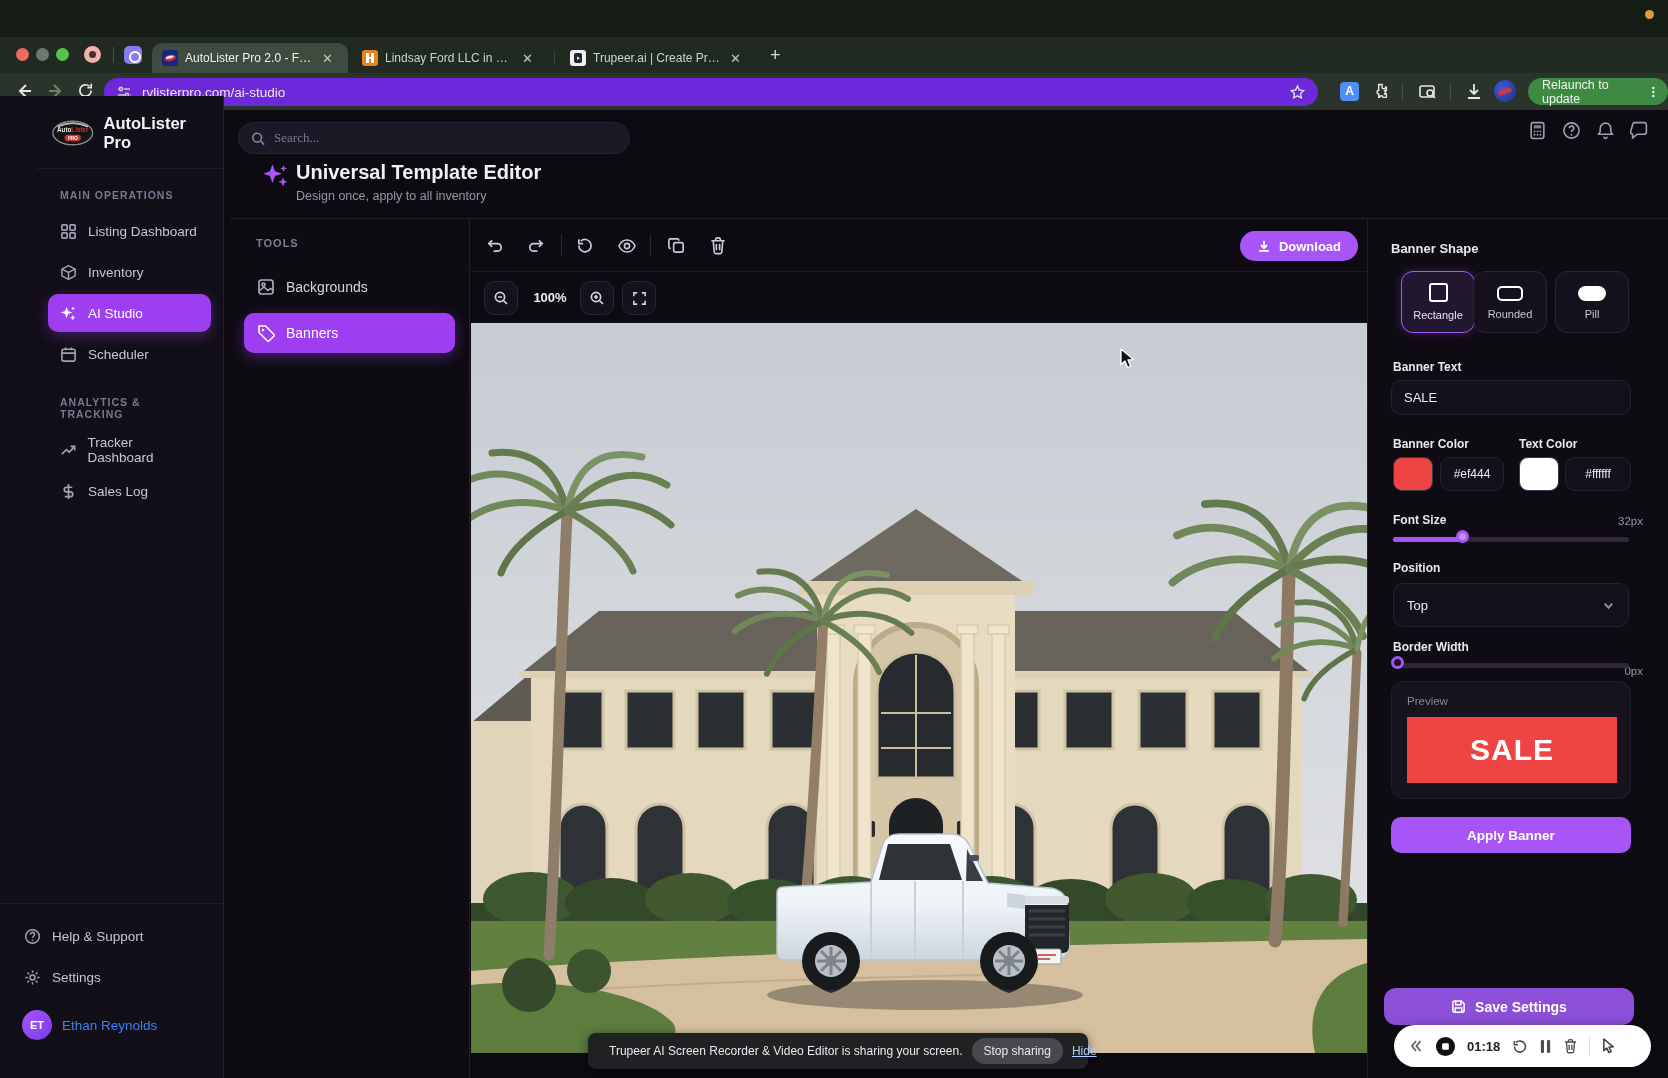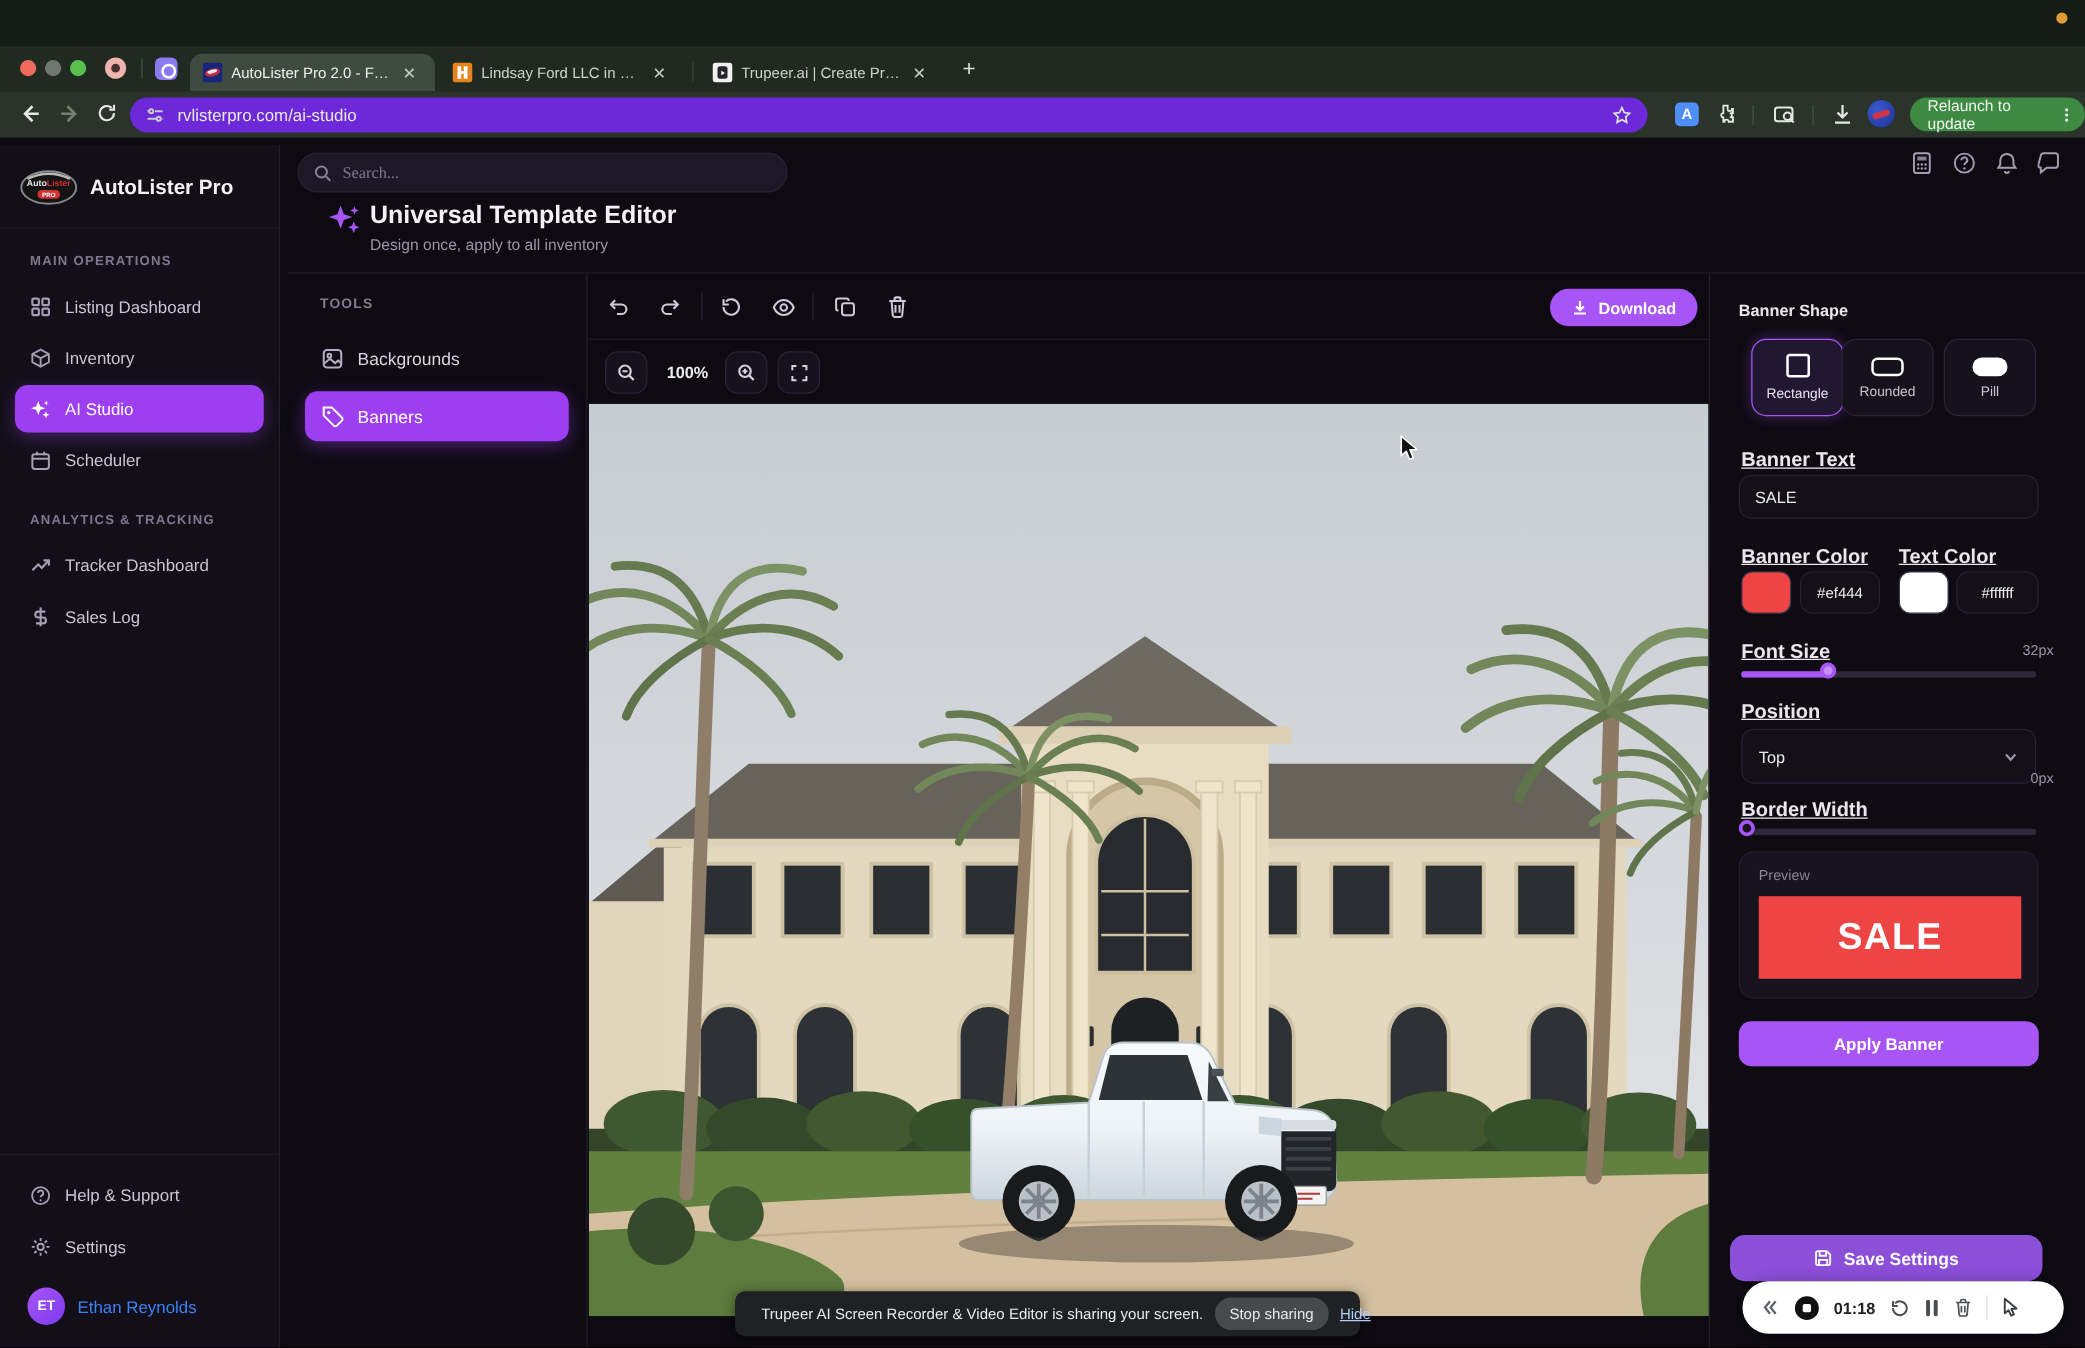--- a/index.html
+++ b/index.html
@@ -24,21 +24,21 @@
   .tab .title { max-width:128px; overflow:hidden; text-overflow:ellipsis; }
   .tab .x { color:#c3cac3; font-size:13px; margin-left:2px; }
   .tab-sep { position:absolute; top:13px; width:1px; height:15px; background:#3a453a; }
   .newtab { position:absolute; left:770px; top:9px; color:#d7ddd7; font-size:18px; line-height:18px; }
   .urlrow { position:absolute; top:73px; left:0; right:0; height:37px; background:#2a342a; }
   .nav-ic { position:absolute; top:8px; color:#e4e9e4; }
   .urlfield { position:absolute; left:104px; top:5px; width:1214px; height:28px; background:#6d28d9; border-radius:14px; display:flex; align-items:center; gap:10px; padding:0 12px; color:#e7ebe7; font-size:13.5px; }
   .relaunch { position:absolute; left:1528px; top:5px; height:27px; padding:0 8px 0 14px; border-radius:14px; background:#3f8a43; color:#eef6ee; font-size:12.5px; display:flex; align-items:center; gap:8px; }
 
   
-  .sidebar { position:absolute; left:0; top:116px; width:224px; bottom:0; background:#120f18; border-right:1px solid #231f2e; }
+  .sidebar { position:absolute; left:0; top:96px; width:224px; bottom:0; background:#120f18; border-right:1px solid #231f2e;padding-left:36px; }
   .logo-row { display:flex; align-items:center; gap:10px; padding:18px 16px 16px 16px; border-bottom:1px solid #1e1a28; }
   .app-name { font-size:16.5px; font-weight:bold; color:#f4f2f8; }
   .sec-label { padding:20px 24px 8px 24px; font-size:10.5px; letter-spacing:1px; color:#7d7790; font-weight:bold; }
   .nav-item { display:flex; align-items:center; gap:11px; margin:3px 12px; padding:0 12px; height:38px; border-radius:10px; color:#c9c4d6; font-size:13.5px; }
   .nav-item svg { color:#a59fb6; }
   .nav-item.active { background:#9d3ef0; color:#fff; box-shadow:0 4px 14px rgba(157,62,240,.35); }
   .nav-item.active svg { color:#fff; }
   .side-foot { position:absolute; left:0; right:0; top:807px; border-top:1px solid #1e1a28; padding-top:10px; }
   .user-row { display:flex; align-items:center; gap:10px; margin:14px 12px 0 12px; padding:0 10px; }
   .user-av { width:30px; height:30px; border-radius:50%; background:linear-gradient(135deg,#a855f7,#7c3aed); color:#fff; font-size:11px; font-weight:bold; display:flex; align-items:center; justify-content:center; }
@@ -69,21 +69,21 @@
   .cv-div { position:absolute; top:15px; width:1px; height:22px; background:#2a2536; }
   .dl-btn { position:absolute; right:9px; top:12px; height:30px; padding:0 17px; border-radius:15px; background:#a855f7; color:#fff; font-size:13px; font-weight:bold; display:flex; align-items:center; gap:8px; }
   .zoomrow { position:absolute; left:0; top:53px; right:0; height:51px; border-bottom:1px solid #17131f; }
   .zbtn { position:absolute; top:9px; width:34px; height:34px; border:1px solid #2a2536; background:#15111d; border-radius:10px; display:flex; align-items:center; justify-content:center; color:#d6d2e0; }
   .zlevel { position:absolute; left:56px; top:18px; width:46px; text-align:center; font-size:13px; font-weight:bold; color:#eceaf1; }
   .cv-img { position:absolute; left:0; top:104px; width:896px; height:730px; overflow:hidden; }
 
   
   .panel { position:absolute; left:1367px; top:219px; right:0; bottom:0; background:#0e0b13; border-left:1px solid #221e2c; }
   .p-label { position:absolute; font-size:13px; font-weight:bold; color:#e9e6f0; }
-  .p-small { position:absolute; font-size:16px; color:#d8d4e2;text-decoration:underline; }
+  .p-small { position:absolute; font-size:12px; color:#d8d4e2; }
   .p-val { position:absolute; font-size:11.5px; color:#9a94a8; }
   .shape-btn { position:absolute; top:52px; width:74px; height:62px; border:1.5px solid #2a2536; background:#15111d; border-radius:12px; display:flex; flex-direction:column; align-items:center; justify-content:center; gap:7px; color:#c9c4d4; font-size:11px; }
   .shape-btn.active { border-color:#a855f7; background:#221731; box-shadow:0 0 10px rgba(168,85,247,.3); color:#e9e4f2; }
   .p-input { position:absolute; background:#141019; border:1px solid #262133; border-radius:10px; color:#eceaf1; font-size:13px; font-family:inherit; padding:0 12px; outline:none; }
   .swatch { position:absolute; top:238px; width:40px; height:34px; border-radius:9px; border:1px solid #3a3547; }
   .slider { position:absolute; left:25px; width:236px; height:5px; border-radius:3px; background:#2e2839; }
   .slider .fill { height:5px; border-radius:3px; background:#a855f7; }
   .slider .thumb { position:absolute; top:-7px; width:13px; height:13px; border:3px solid #a855f7; border-radius:50%; background:#c490f5; }
   .slider .thumb.ring { background:#171220; }
   .p-select { position:absolute; left:25px; top:364px; width:236px; height:44px; background:#141019; border:1px solid #262133; border-radius:10px; display:flex; align-items:center; justify-content:space-between; padding:0 13px; color:#eceaf1; font-size:13px; }
@@ -607,21 +607,21 @@
 
     <div class="p-small" style="left:25px; top:342px; font-weight:bold; color:#e9e6f0;">Position</div>
     <div class="p-select">
       <span>Top</span>
       <svg width="13" height="13" viewBox="0 0 14 14" fill="none" stroke="#9a94a8" stroke-width="2">
           <path d="M3 5 L7 9.5 L11 5"></path>
         </svg>
     </div>
 
     <div class="p-small" style="left:25px; top:421px; font-weight:bold; color:#e9e6f0;">Border Width</div>
-    <div class="p-val" style="right:25px; top:398px;margin-left:16px;">0px</div>
+    <div class="p-val" style="right:25px; top:446px;margin-left:16px;">0px</div>
     <div class="slider" style="top:444px;">
       <div class="thumb ring" style="left:-2px;"></div>
     </div>
 
     <div class="prev-card">
       <div class="prev-label">Preview</div>
       <div class="prev-banner">SALE</div>
     </div>
 
     <div class="apply-btn">

